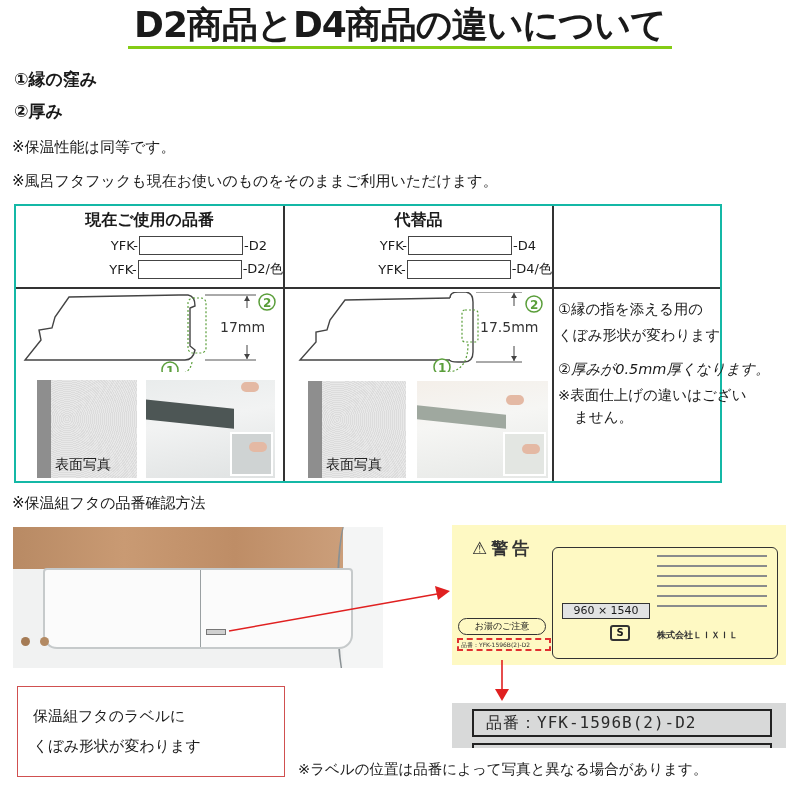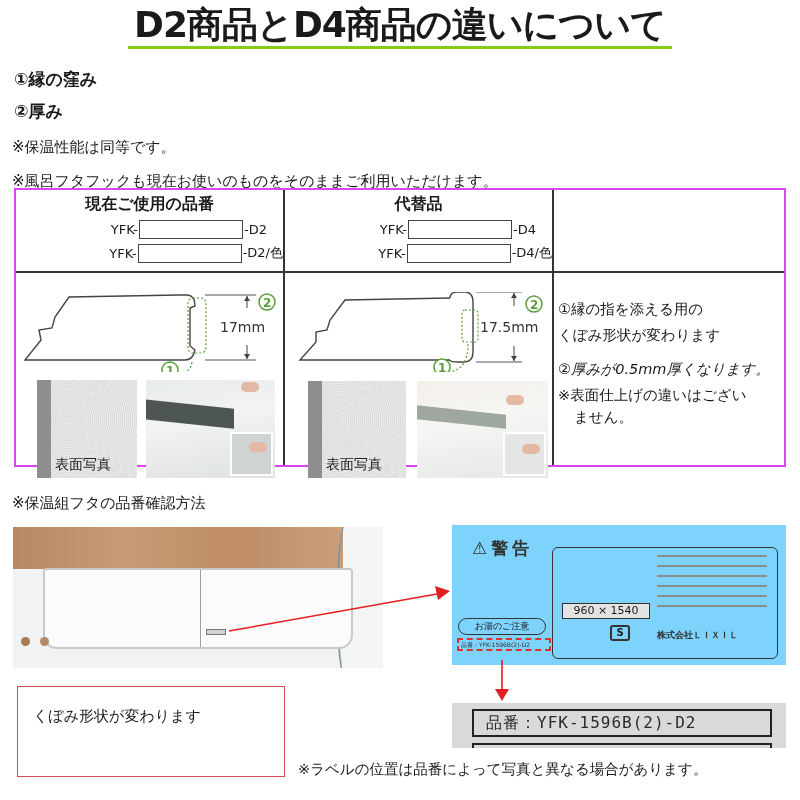--- a/index.html
+++ b/index.html
@@ -11,22 +11,22 @@
   }
   .title span {
     display: inline-block; font-size: 36px; font-weight: bold; letter-spacing: -1px;
     border-bottom: 3px solid #84cc16; padding: 0 6px 2px; line-height: 38px; text-align: right;
   }
   .point { position: absolute; left: 14px; font-size: 17px; font-weight: bold; }
   .note { position: absolute; left: 12px; font-size: 15px; }
 
   
   .table {
-    position: absolute; left: 14px; top: 188px; width: 772px; height: 279px;
-    border: 2px solid #d946ef;
+    position: absolute; left: 14px; top: 204px; width: 708px; height: 279px;
+    border: 2px solid #14b8a6;
   }
   .vline { position: absolute; top: 0; bottom: 0; width: 2px; background: #333; }
   .hline { position: absolute; left: 0; right: 0; height: 2px; background: #333; top: 81px; }
   .head-cell { position: absolute; top: 0; height: 81px; text-align: center; }
   .head-title { font-size: 16px; font-weight: bold; margin-top: 4px; }
   .code-row { font-size: 13px; display: flex; align-items: center; justify-content: flex-end; margin-top: 4px; height: 20px; }
   .code-box { display: inline-block; width: 104px; height: 19px; border: 1.5px solid #444; margin: 0 1px; }
   .hosoku { font-size: 16px; font-weight: bold; line-height: 81px; }
 
   .diagram { position: absolute; }
@@ -55,21 +55,21 @@
   .bath .wall-right { position: absolute; right: 0; top: 0; width: 40px; height: 141px; background: #f4f5f5; }
   .bath .curve { position: absolute; right: 16px; top: -10px; width: 30px; height: 170px; border-left: 2px solid #8a9194; border-radius: 40%; }
   .bath .lid { position: absolute; left: 30px; top: 41px; width: 310px; height: 81px; background: #fbfbfb;
     border: 2px solid #c6cacb; border-radius: 4px 4px 14px 14px; }
   .bath .lid-split { position: absolute; left: 155px; top: 0; bottom: 0; width: 1px; background: #9aa0a2; }
   .bath .tag { position: absolute; left: 193px; top: 102px; width: 20px; height: 6px; background: #d0d0d0; border: 1px solid #777; }
   .bath .hole { position: absolute; top: 110px; width: 9px; height: 9px; border-radius: 50%; background: #a57b55; }
 
   .label-photo {
     position: absolute; left: 452px; top: 525px; width: 334px; height: 140px;
-    background: #7dd3fc; overflow: hidden; font-family: "DejaVu Sans", sans-serif;
+    background: #fef9c3; overflow: hidden; font-family: "DejaVu Sans", sans-serif;
   }
   .lp-warn { position: absolute; left: 20px; top: 12px; font-size: 17px; font-weight: bold; color: #333; letter-spacing: 4px; }
   .lp-box { position: absolute; left: 100px; top: 22px; width: 226px; height: 112px; border: 1.5px solid #333; border-radius: 6px; }
   .lp-size { position: absolute; left: 110px; top: 78px; width: 88px; height: 16px; border: 1.2px solid #333; font-size: 11px; text-align: center; line-height: 14px; background: #e2e3e3; }
   .lp-caution { position: absolute; left: 6px; top: 93px; width: 88px; height: 17px; border: 1.3px solid #333; border-radius: 9px; font-size: 9px; text-align: center; line-height: 15px; }
   .lp-num { position: absolute; left: 5px; top: 113px; width: 94px; height: 13px; border: 2px dashed #e03030; font-size: 6px; line-height: 9px; padding-left: 2px; color: #333; }
   .lp-lines { position: absolute; left: 205px; top: 30px; width: 110px; }
   .lp-lines div { height: 2px; background: #8a8c8c; margin-bottom: 8px; }
   .lp-logo { position: absolute; left: 158px; top: 100px; width: 20px; height: 16px; border: 2px solid #333; border-radius: 3px; font-size: 10px; font-weight: bold; text-align: center; line-height: 12px; }
   .lp-company { position: absolute; left: 205px; top: 104px; font-size: 9px; font-weight: bold; color: #333; }
@@ -243,16 +243,17 @@
 </div>
 
 <svg class="arrow-svg" viewBox="0 0 800 800">
   <line x1="229" y1="631" x2="437" y2="594" stroke="#e02020" stroke-width="1.6"></line>
   <polygon points="450,591 435,586 438,600" fill="#e02020"></polygon>
   <line x1="502" y1="660" x2="502" y2="690" stroke="#e02020" stroke-width="1.6"></line>
   <polygon points="495,689 509,689 502,701" fill="#e02020"></polygon>
 </svg>
 
 <div class="redbox">
+  <div>保温組フタのラベルに</div>
   <div>くぼみ形状が変わります</div>
 </div>
 
 <div class="footnote">※ラベルの位置は品番によって写真と異なる場合があります。</div>
 
 </body></html>

